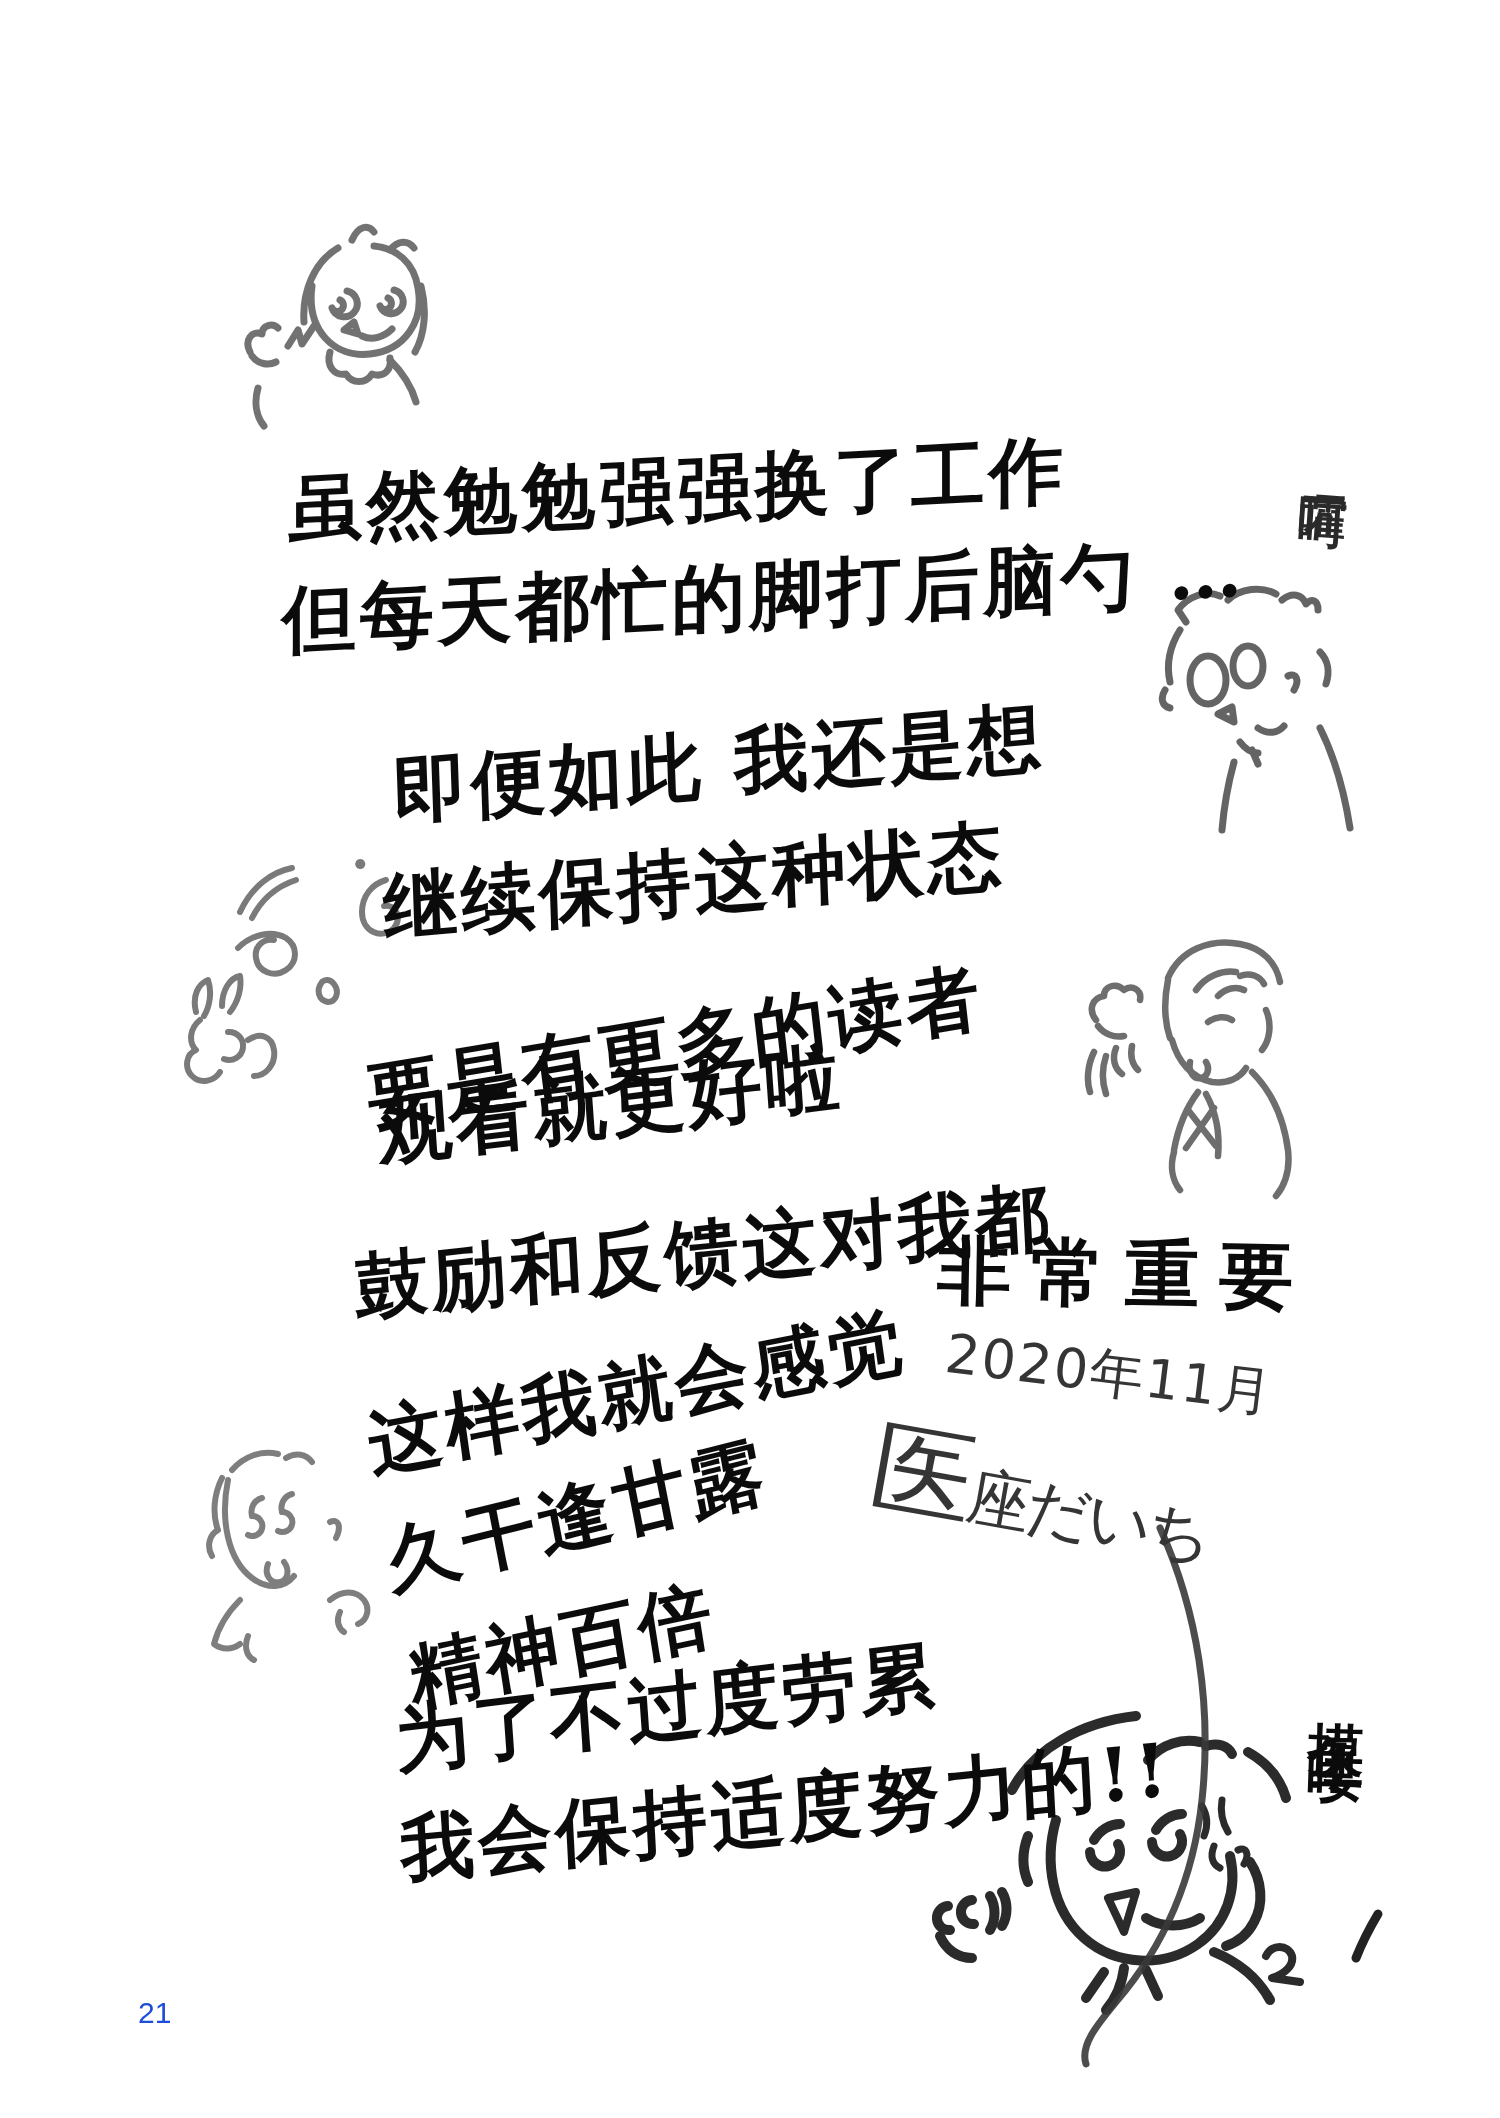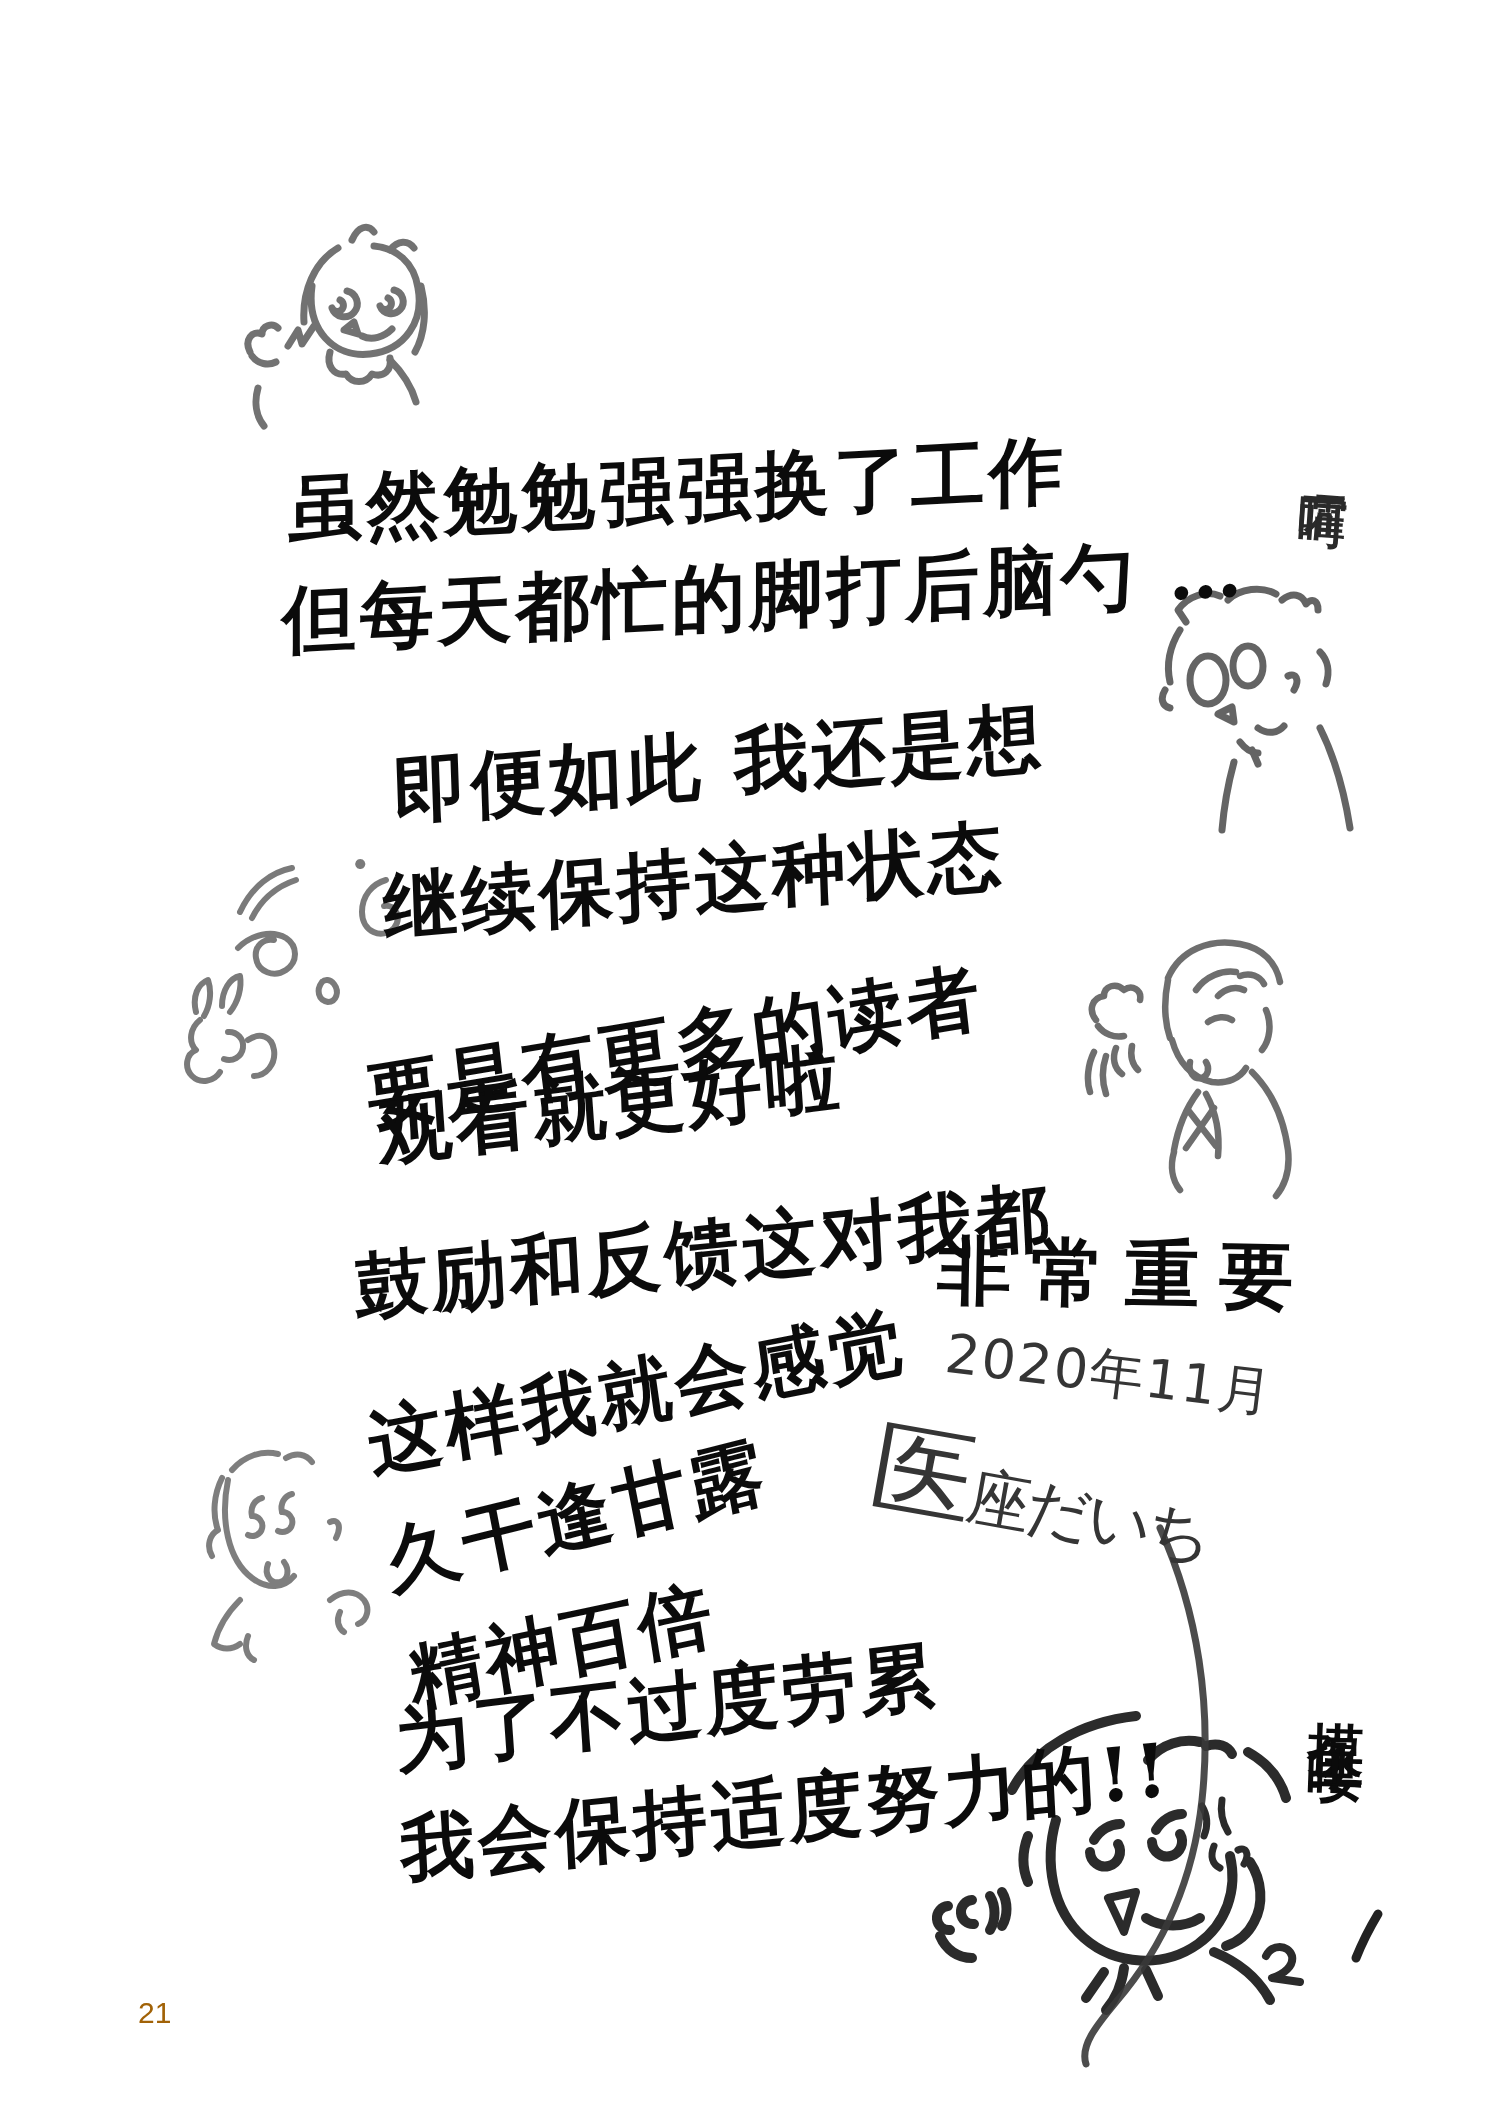--- a/index.html
+++ b/index.html
@@ -8,21 +8,21 @@
   .doodles{position:absolute;left:0;top:0;width:100%;height:100%;}
   .brush{position:absolute;white-space:nowrap;color:#0b0b0b;font-weight:900;
          font-size:74px;letter-spacing:4px;transform-origin:left top;
          font-family:"DejaVu Serif","DejaVu Sans",serif;}
   .crayon{color:#3a3a3a;font-weight:700;}
   .vtext{position:absolute;writing-mode:vertical-rl;text-orientation:upright;
          white-space:nowrap;transform-origin:center top;font-weight:900;
          font-family:"DejaVu Serif","DejaVu Sans",serif;}
   .hand{position:absolute;white-space:nowrap;color:#353535;font-weight:400;
         transform-origin:left top;font-family:"DejaVu Sans",sans-serif;}
-  .pagenum{position:absolute;left:138px;top:1996px;font-size:30px;color:#a16207;
+  .pagenum{position:absolute;left:138px;top:1996px;font-size:30px;color:#1d4ed8;
            font-family:"Liberation Sans",sans-serif;}
   
   .l0{left:288px;top:462px;transform:rotate(-3deg) skewX(-3deg);}
   .l1{left:282px;top:572px;transform:rotate(-3deg) skewX(-3deg);}
   .l2{left:392px;top:744px;transform:rotate(-5deg) skewX(-3deg);}
   .l3{left:382px;top:860px;transform:rotate(-5deg) skewX(-3deg);}
   .l4{left:362px;top:1050px;transform:rotate(-9.5deg) skewX(-3deg);}
   .l5{left:375px;top:1084px;transform:rotate(-7deg) skewX(-3deg);}
   .l6{left:352px;top:1240px;transform:rotate(-6deg) skewX(-3deg);}
   .l7{left:938px;top:1222px;transform:rotate(1deg);letter-spacing:20px;}

